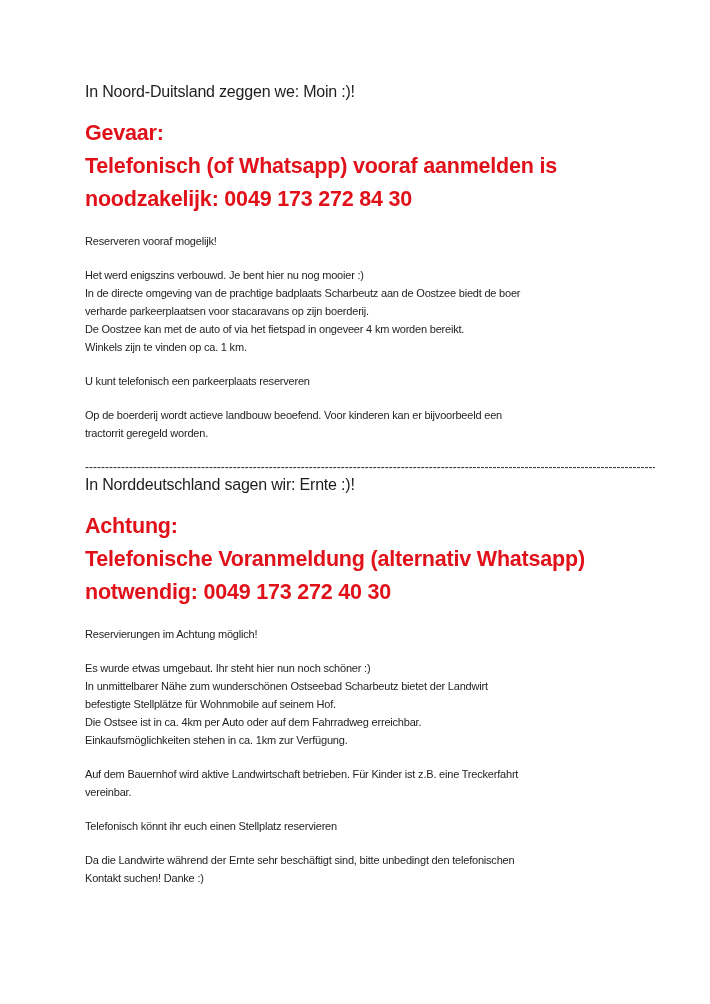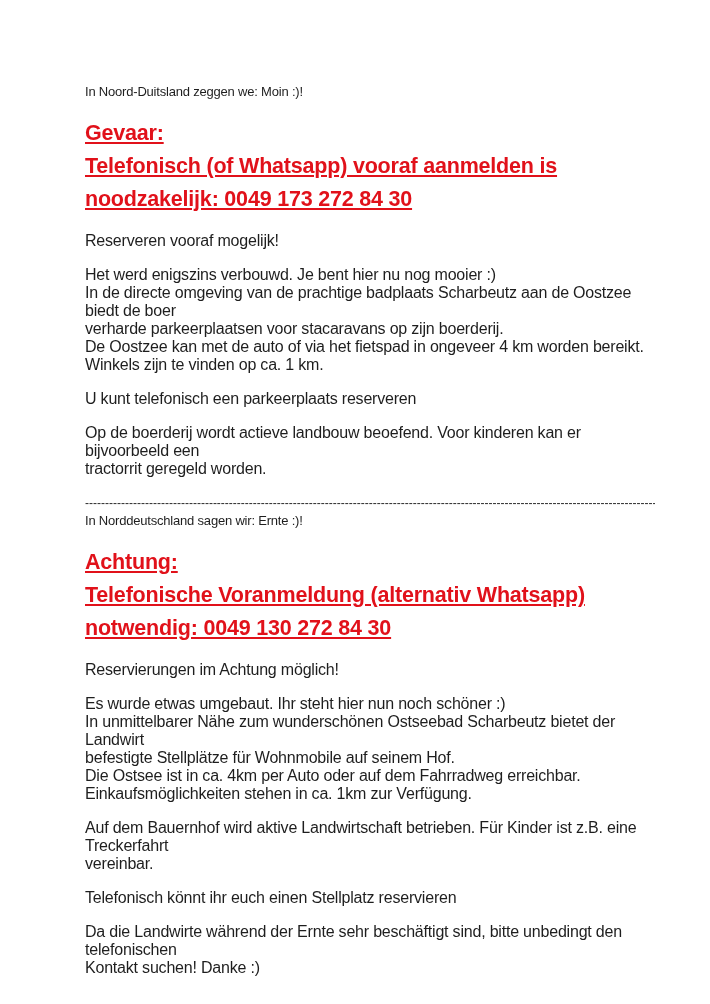--- a/index.html
+++ b/index.html
@@ -11,38 +11,37 @@
     width: 710px;
     height: 1004px;
     box-sizing: border-box;
     padding: 83px 55px 40px 85px;
     font-family: "Liberation Sans", "DejaVu Sans", sans-serif;
     color: #1e1e1e;
     overflow: hidden;
   }
   .sec { margin: 0; padding: 0; }
   .intro {
-    font-size: 13px;
+    font-size: 16px;
     line-height: 18px;
     letter-spacing: -0.2px;
     white-space: pre-line;
     margin: 0;
   }
   .warn {
     color: #e1111a;
     font-size: 21.5px;
     font-weight: bold;
     line-height: 33px;
     letter-spacing: -0.2px;
     white-space: pre-line;
     margin: 16px 0 16px 0;
-    text-decoration: underline;
   }
   .para {
-    font-size: 16px;
+    font-size: 11px;
     line-height: 18px;
     letter-spacing: -0.2px;
     white-space: pre-line;
     margin: 16px 0;
   }
   .separator {
     font-size: 12px;
     line-height: 18px;
     color: #2b2b2b;
     white-space: nowrap;
@@ -68,21 +67,21 @@
   <p class="para">Op de boerderij wordt actieve landbouw beoefend. Voor kinderen kan er bijvoorbeeld een
 tractorrit geregeld worden.</p>
 </section>
 
 <div class="separator">------------------------------------------------------------------------------------------------------------------------------------------------------</div>
 
 <section class="sec">
   <div class="intro">In Norddeutschland sagen wir: Ernte :)!</div>
   <h1 class="warn">Achtung:
 Telefonische Voranmeldung (alternativ Whatsapp)
-notwendig: 0049 130 272 84 30</h1>
+notwendig: 0049 173 272 40 30</h1>
   <p class="para">Reservierungen im Achtung möglich!</p>
   <p class="para">Es wurde etwas umgebaut. Ihr steht hier nun noch schöner :)
 In unmittelbarer Nähe zum wunderschönen Ostseebad Scharbeutz bietet der Landwirt
 befestigte Stellplätze für Wohnmobile auf seinem Hof.
 Die Ostsee ist in ca. 4km per Auto oder auf dem Fahrradweg erreichbar.
 Einkaufsmöglichkeiten stehen in ca. 1km zur Verfügung.</p>
   <p class="para">Auf dem Bauernhof wird aktive Landwirtschaft betrieben. Für Kinder ist z.B. eine Treckerfahrt
 vereinbar.</p>
   <p class="para">Telefonisch könnt ihr euch einen Stellplatz reservieren</p>
   <p class="para">Da die Landwirte während der Ernte sehr beschäftigt sind, bitte unbedingt den telefonischen

